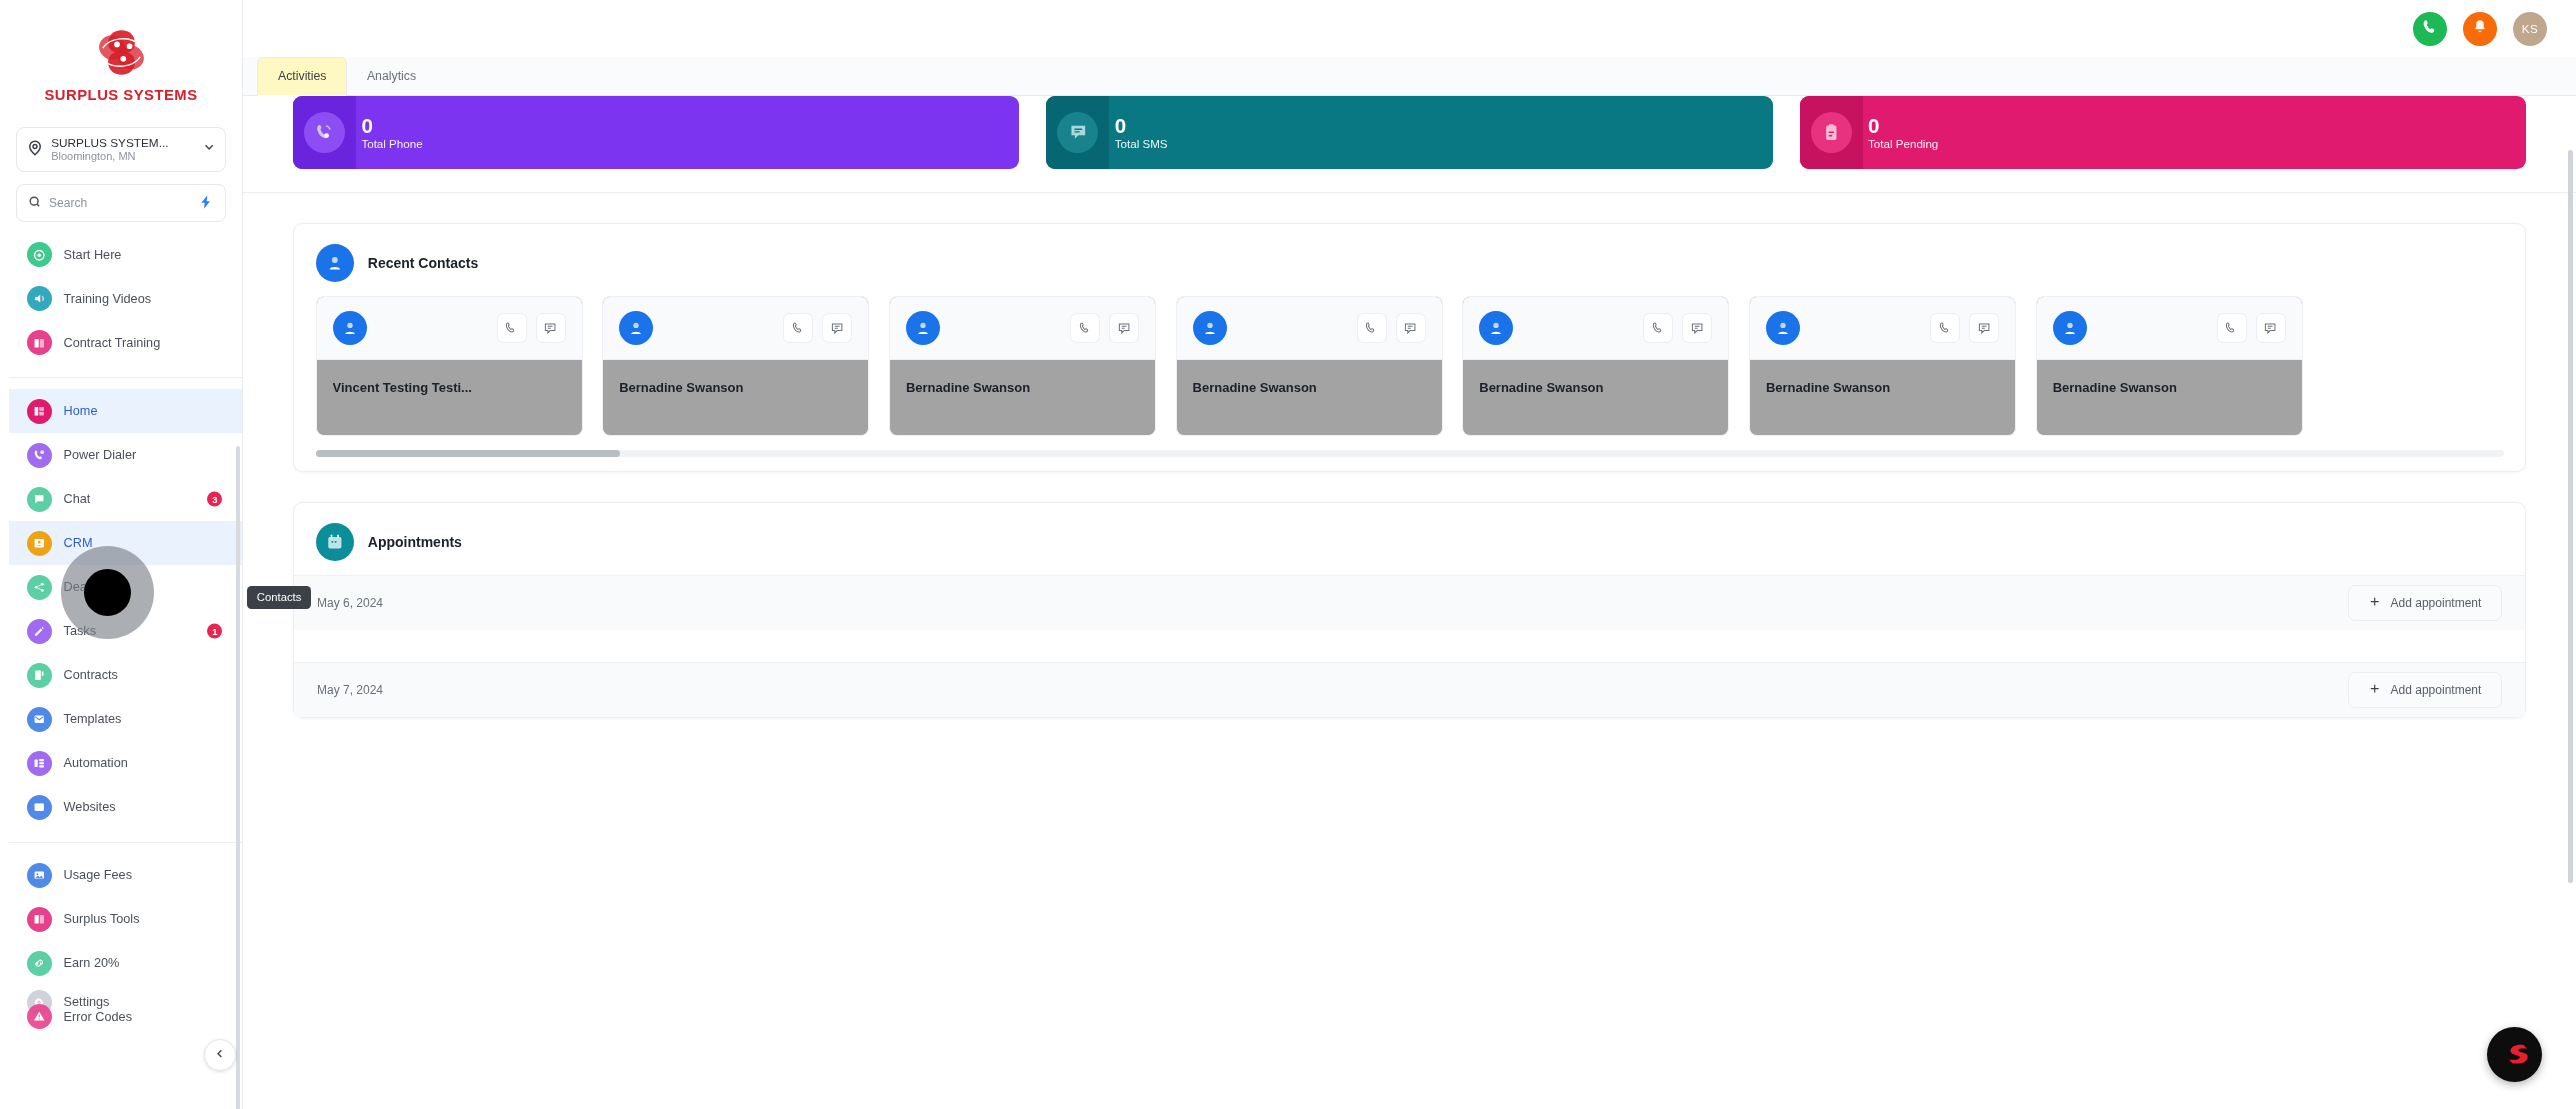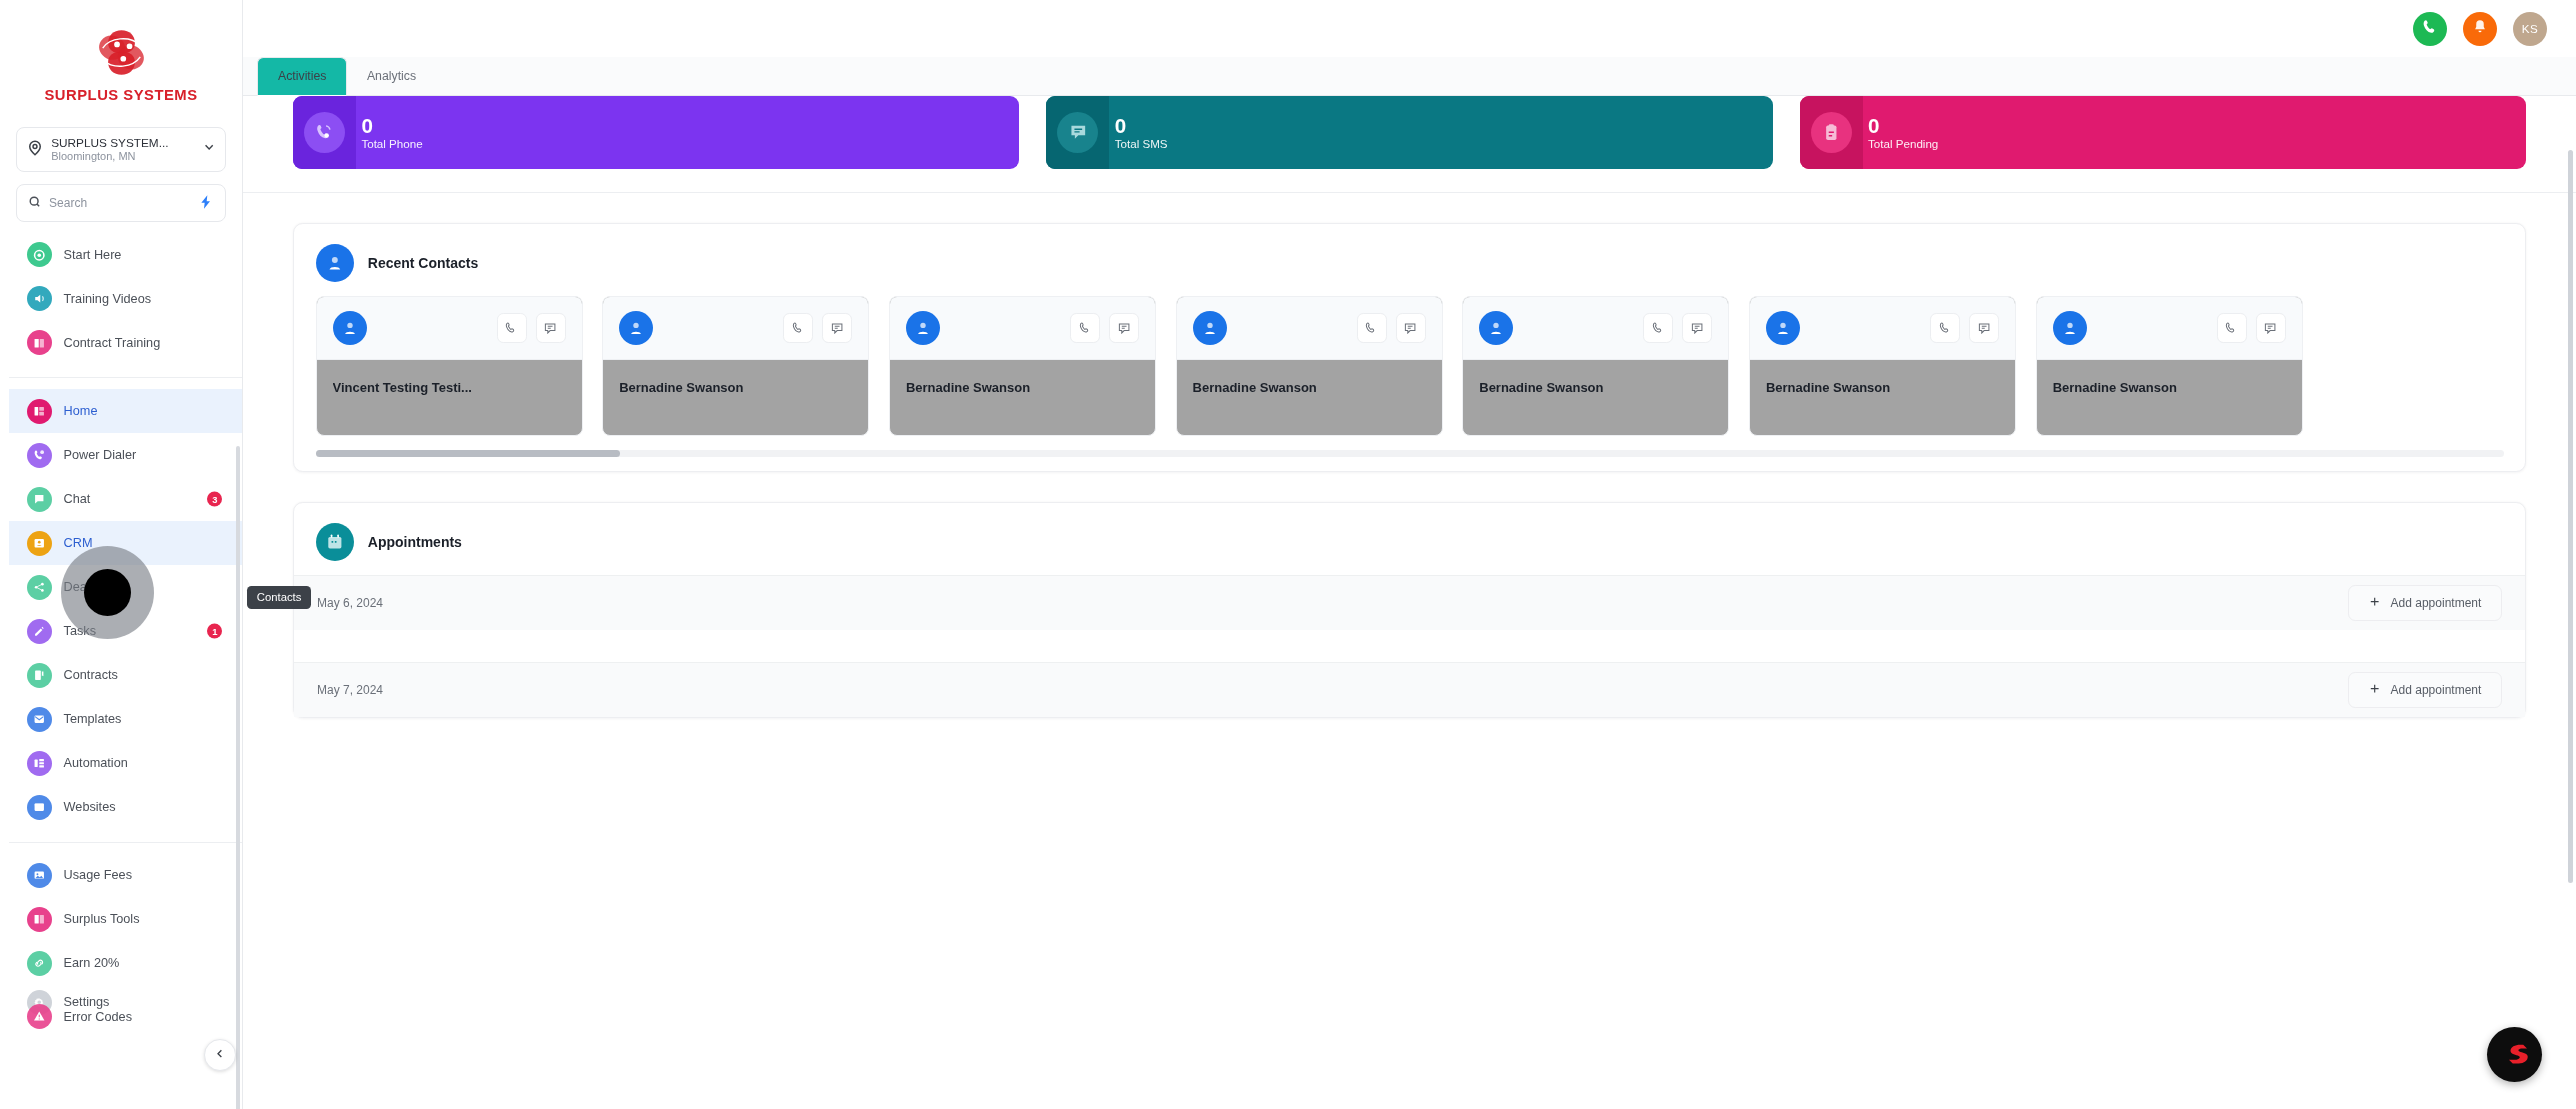--- a/index.html
+++ b/index.html
@@ -104,21 +104,21 @@
 
   .tabs {
     display: flex; align-items: flex-end; height: 39px;
     border-bottom: 0.9px solid #e8eaed; padding-left: 14.3px; background: #fafbfc; flex: 0 0 39px;
   }
   .tab {
     padding: 0 19.7px; height: 39px; display: flex; align-items: center;
     font-size: 12.3px; color: #6b7079; cursor: pointer; position: relative;
   }
   .tab.active {
-    background: #14b8a6; color: #3c4148;
+    background: #fef9c3; color: #3c4148;
     border: 0.9px solid #e8eaed; border-bottom: 0.9px solid #fff;
     border-radius: 6.3px 6.3px 0 0; margin-bottom: -0.9px;
   }
 
   .content { flex: 1; overflow: hidden; position: relative; background:#fff; }
 
   .page-head {
     display: flex; align-items: center; justify-content: space-between;
     padding: 27px 50px 19.7px 50px;
   }

